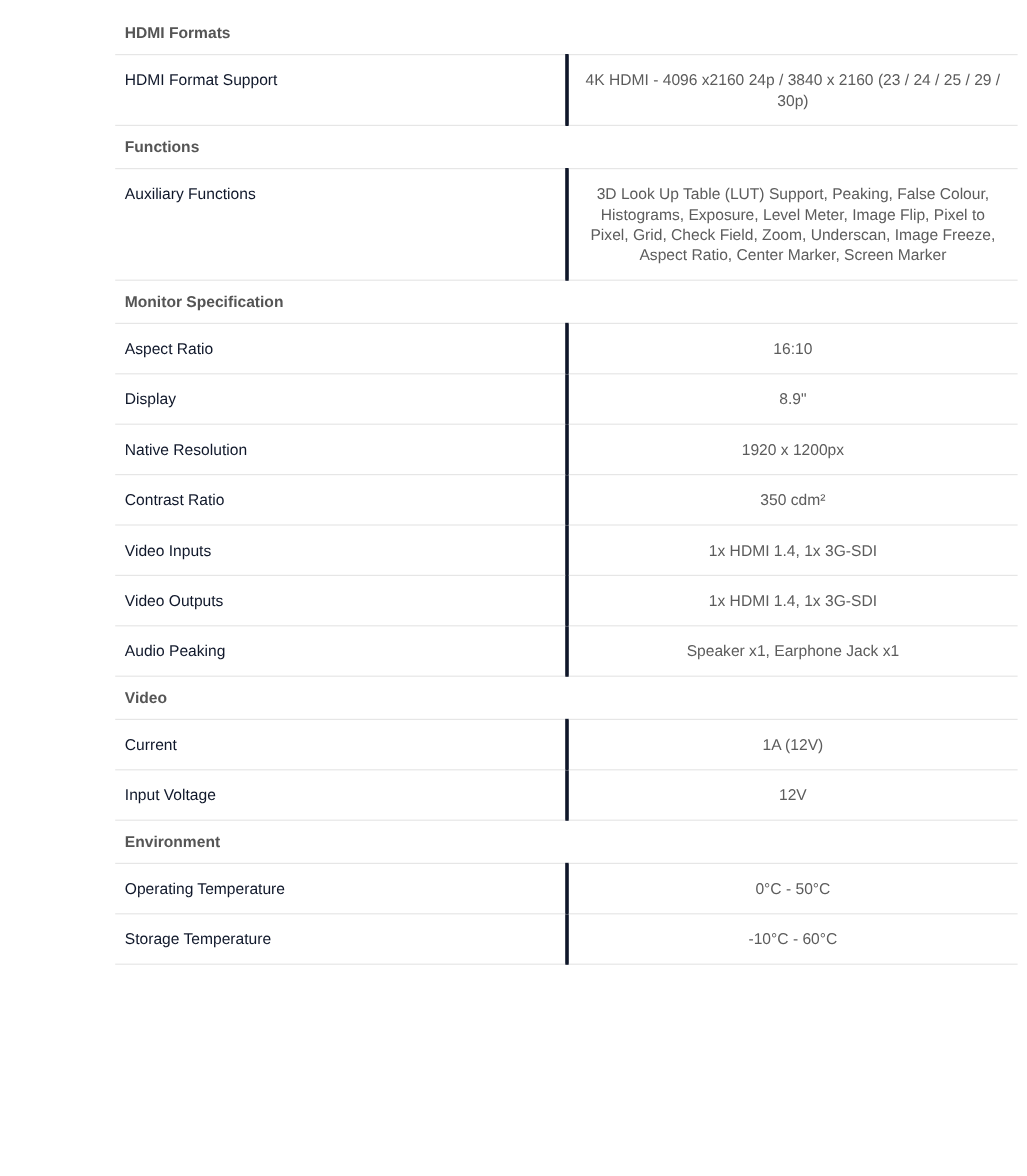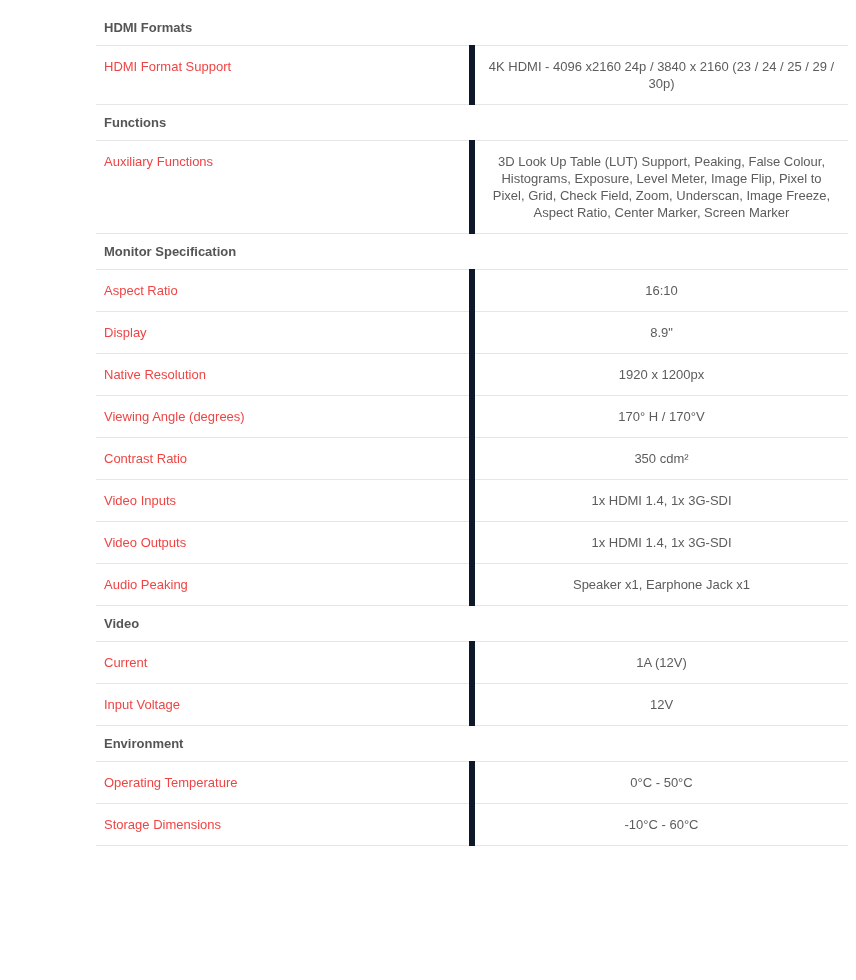--- a/index.html
+++ b/index.html
@@ -36,23 +36,23 @@
   tr.section-row > th {
     padding: 10px 8px 10px 8px;
     font-weight: bold;
     color: #555555;
     font-size: 13px;
     background: #ffffff;
   }
   tr.spec-row > td.label {
     width: 88px;
     padding: 12px 8px 12px 8px;
-    color: #ef4444;
+    color: #0f172a;
     line-height: 17px;
-    border-right: 6px solid #0f172a;
+    border-right: 3px solid #0f172a;
   }
   tr.spec-row > td.value {
     padding: 12px 10px 12px 10px;
     color: #5c5c5c;
     line-height: 17px;
     text-align: center;
   }
   .first-section > th {
     padding-top: 12px;
   }
@@ -86,24 +86,20 @@
         </tr>
         <tr class="spec-row">
           <td class="label">Display</td>
           <td class="value">8.9"</td>
         </tr>
         <tr class="spec-row">
           <td class="label">Native Resolution</td>
           <td class="value">1920 x 1200px</td>
         </tr>
         <tr class="spec-row">
-          <td class="label">Viewing Angle (degrees)</td>
-          <td class="value">170° H / 170°V</td>
-        </tr>
-        <tr class="spec-row">
           <td class="label">Contrast Ratio</td>
           <td class="value">350 cdm²</td>
         </tr>
         <tr class="spec-row">
           <td class="label">Video Inputs</td>
           <td class="value">1x HDMI 1.4, 1x 3G-SDI</td>
         </tr>
         <tr class="spec-row">
           <td class="label">Video Outputs</td>
           <td class="value">1x HDMI 1.4, 1x 3G-SDI</td>
@@ -124,18 +120,18 @@
           <td class="value">12V</td>
         </tr>
         <tr class="section-row">
           <th colspan="2">Environment</th>
         </tr>
         <tr class="spec-row">
           <td class="label">Operating Temperature</td>
           <td class="value">0°C - 50°C</td>
         </tr>
         <tr class="spec-row">
-          <td class="label">Storage Dimensions</td>
+          <td class="label">Storage Temperature</td>
           <td class="value">-10°C - 60°C</td>
         </tr>
       </tbody>
   </table>
 </div>
 
 </body></html>

